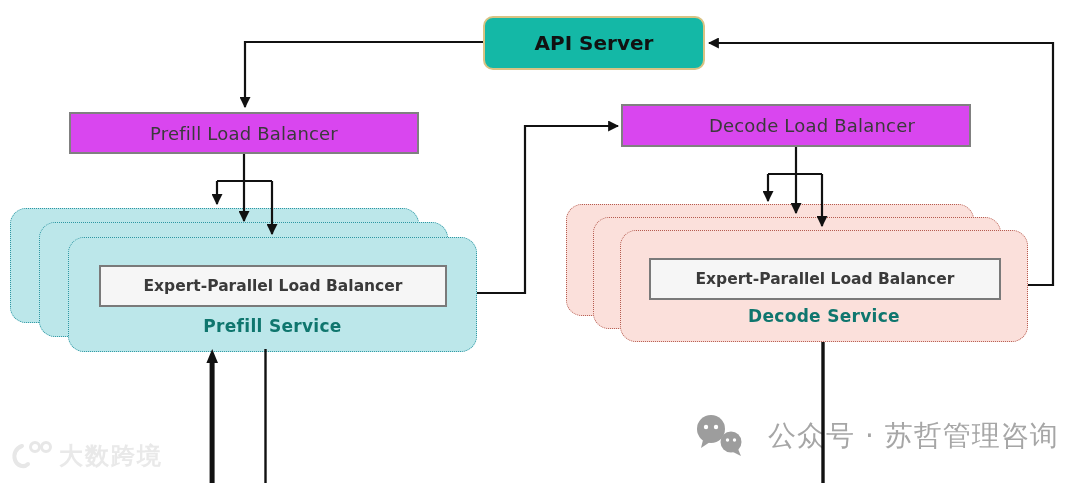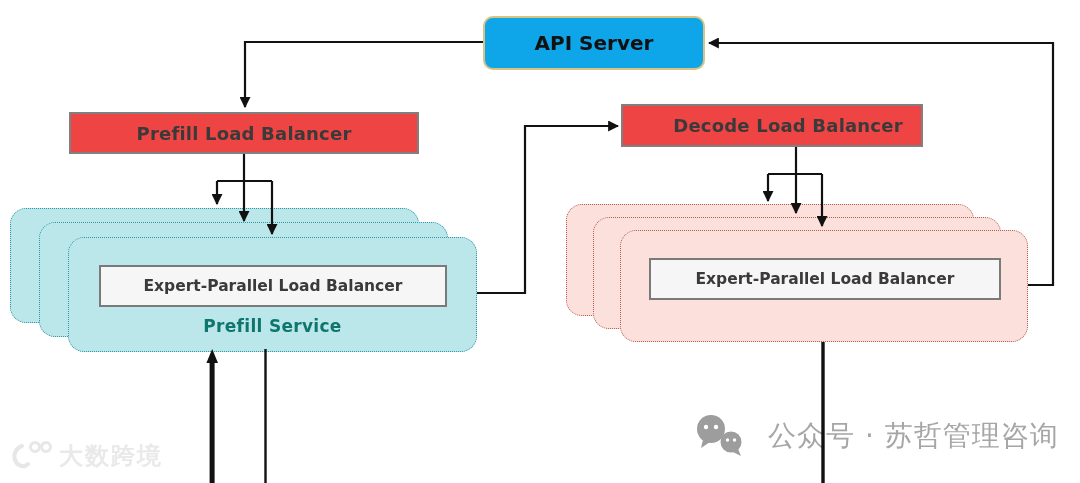--- a/index.html
+++ b/index.html
@@ -3,29 +3,29 @@
 <meta charset="utf-8">
 <style>
   html,body{margin:0;padding:0;background:#ffffff;}
   .canvas{
     position:relative;width:1080px;height:483px;background:#ffffff;overflow:hidden;
     font-family:"DejaVu Sans","Liberation Sans",sans-serif;
   }
   .node{position:absolute;display:flex;align-items:center;justify-content:center;box-sizing:border-box;}
   .api-server{
     left:483px;top:16px;width:222px;height:54px;
-    background:#0ea5e9;border:2px solid #D8C383;border-radius:10px;
+    background:#14b8a6;border:2px solid #D8C383;border-radius:10px;
     font-size:20px;font-weight:bold;color:#111111;
   }
   .lb-box{
-    background:#ef4444;border:2px solid #808080;
-    font-size:18px;font-weight:bold;color:#3A3A3A;letter-spacing:.2px;
+    background:#d946ef;border:2px solid #808080;
+    font-size:18px;font-weight:normal;color:#3A3A3A;letter-spacing:.2px;
   }
   .prefill-lb{left:69px;top:112px;width:350px;height:42px;}
-  .decode-lb{left:621px;top:104px;width:302px;height:43px;padding-left:32px;}
+  .decode-lb{left:621px;top:104px;width:350px;height:43px;padding-left:32px;}
   .stack-card{position:absolute;box-sizing:border-box;border-radius:16px;}
   .teal{background:#BCE7EA;border:1.5px dotted #2E97A3;}
   .pink{background:#FBE0DB;border:1.5px dotted #B55B4F;}
   .eplb{
     position:absolute;display:flex;align-items:center;justify-content:center;box-sizing:border-box;
     background:#F6F6F6;border:2px solid #7A7A7A;
     font-size:15.5px;font-weight:bold;color:#3A3A3A;
   }
   .service-label{
     position:absolute;left:0;width:100%;text-align:center;
@@ -54,20 +54,21 @@
     </div>
     <div class="service-label" style="top:78px;">Prefill Service</div>
   </div>
 
   <div class="stack-card pink" style="left:566px;top:204px;width:408px;height:112px;"></div>
   <div class="stack-card pink" style="left:593px;top:217px;width:408px;height:112px;"></div>
   <div class="stack-card pink" style="left:620px;top:230px;width:408px;height:112px;">
     <div class="eplb" style="left:28px;top:27px;width:352px;height:42px;">
       <span>Expert-Parallel Load Balancer</span>
     </div>
+    <div class="service-label" style="top:75px;">Decode Service</div>
   </div>
 
   <div class="node lb-box prefill-lb">
     <span>Prefill Load Balancer</span>
   </div>
   <div class="node lb-box decode-lb">
     <span>Decode Load Balancer</span>
   </div>
 
   <div class="node api-server">

